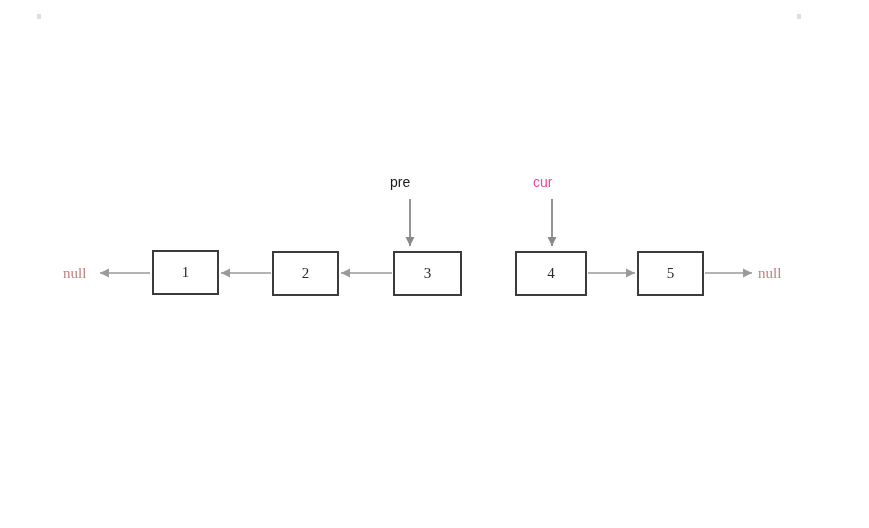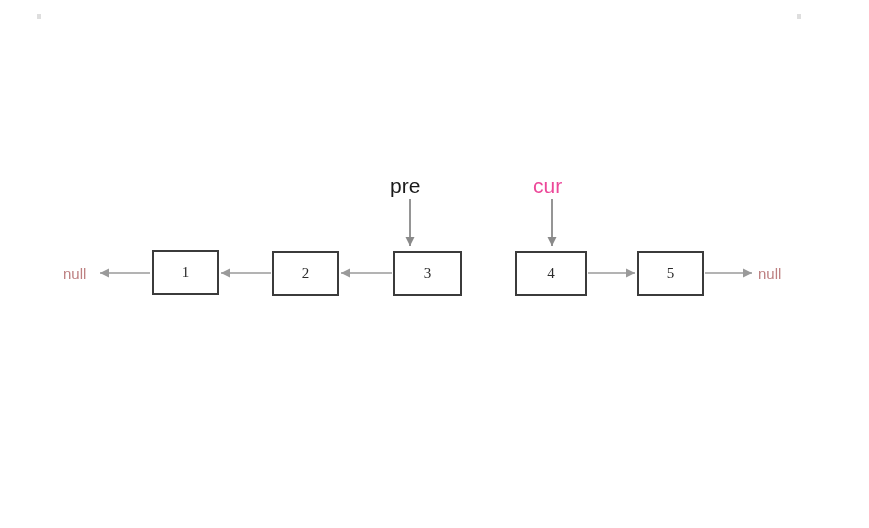--- a/index.html
+++ b/index.html
@@ -27,29 +27,29 @@
     justify-content: center;
   }
   .node-value {
     font-family: "Liberation Serif", serif;
     font-size: 15px;
     color: #2b2b2b;
     line-height: 1;
   }
   .null-label {
     position: absolute;
-    font-family: Liberation Sans, sans-serif;
+    font-family: Liberation Serif, serif;
     font-size: 15px;
     line-height: 1;
     white-space: nowrap;
   }
   .ptr-label {
     position: absolute;
     font-family: "Liberation Sans", sans-serif;
-    font-size: 21px;
+    font-size: 14px;
     color: #1a1a1a;
     line-height: 1;
     white-space: nowrap;
   }
   .arrow-svg {
     position: absolute;
     overflow: visible;
   }
   .speck {
     position: absolute;

